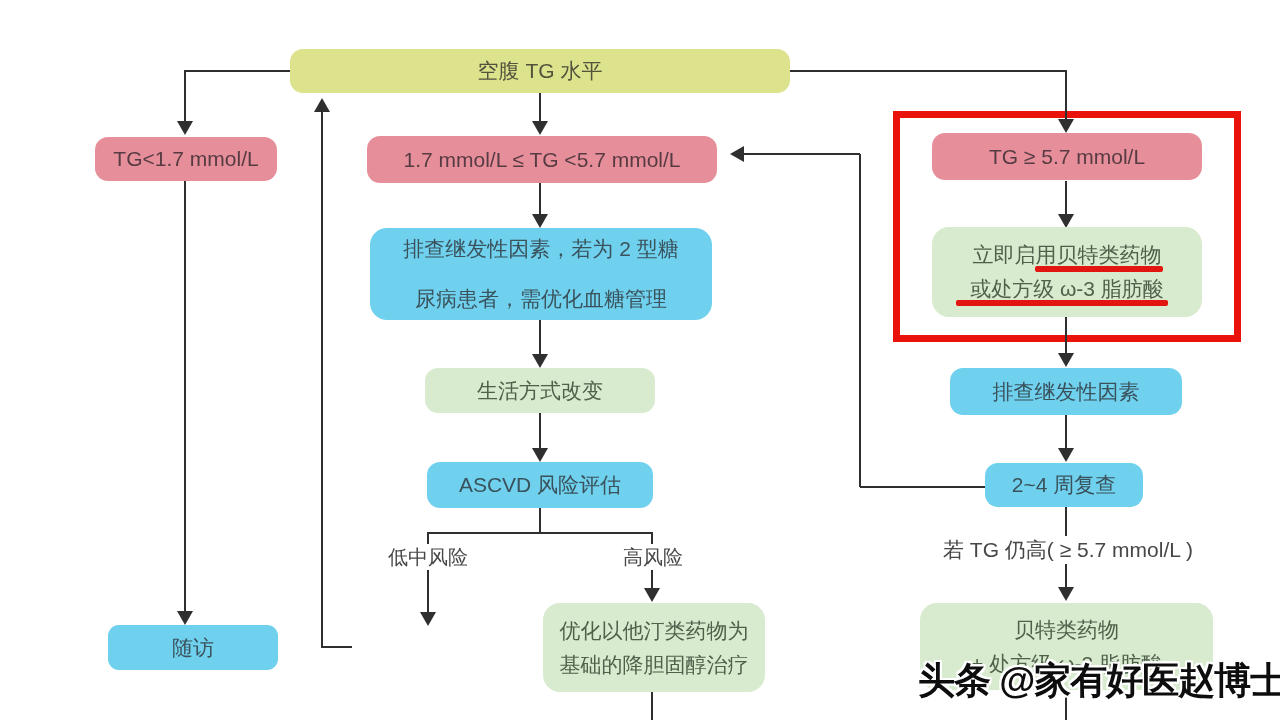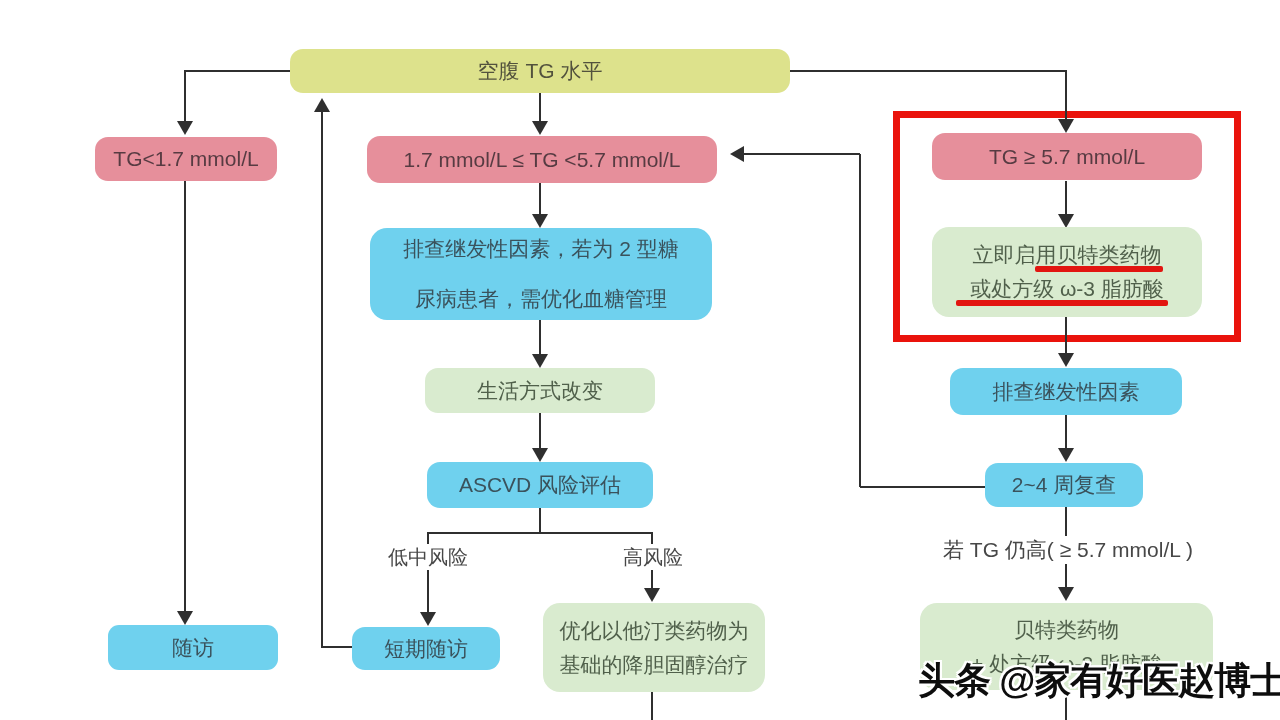--- a/index.html
+++ b/index.html
@@ -117,23 +117,20 @@
   </div>
 
   <div class="branch-label" style="left:368px;top:544px;width:120px;height:26px;">
     <span>低中风险</span>
   </div>
 
   <div class="branch-label" style="left:597px;top:544px;width:112px;height:26px;">
     <span>高风险</span>
   </div>
 
-  <div class="node blue" style="left:352px;top:627px;width:148px;height:43px;">
-    <span>短期随访</span>
-  </div>
 
   <div class="node green big" style="left:543px;top:603px;width:222px;height:89px;">
     <span>优化以他汀类药物为</span>
     <span>基础的降胆固醇治疗</span>
   </div>
 
   <div class="node green big" style="left:932px;top:227px;width:270px;height:90px;">
     <span>立即启用贝特类药物</span>
     <span>或处方级 ω-3 脂肪酸</span>
   </div>

